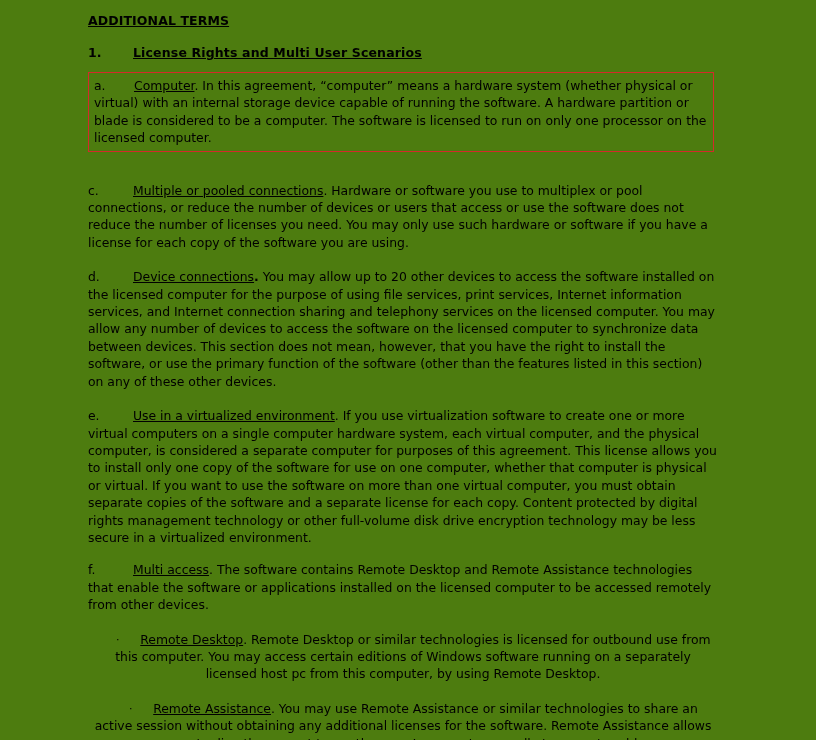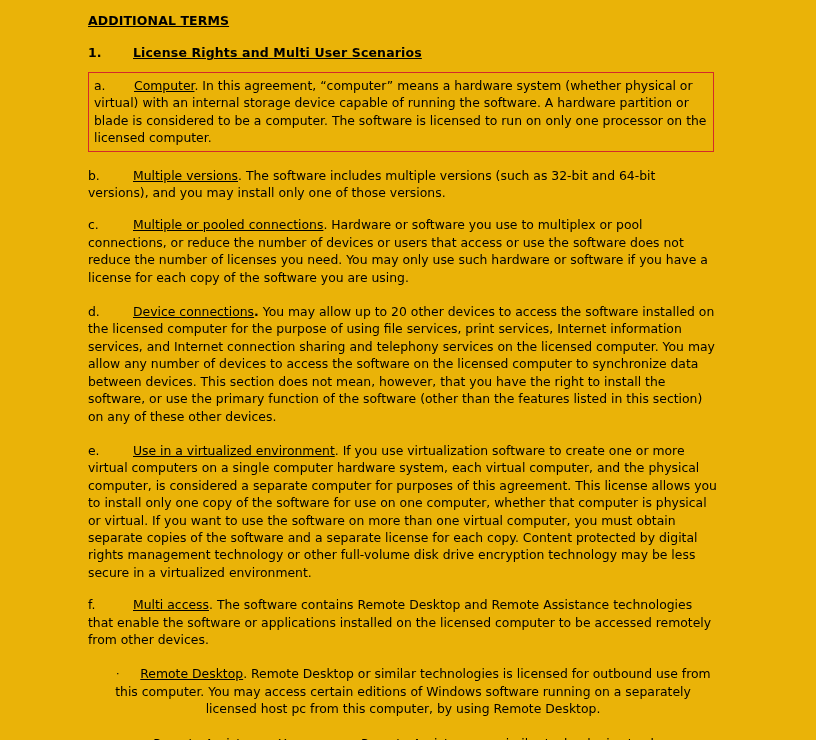--- a/index.html
+++ b/index.html
@@ -11,21 +11,21 @@
     width: 816px;
     height: 740px;
     font-family: "DejaVu Sans", sans-serif;
     color: #000000;
     overflow: hidden;
   }
   .page {
     position: relative;
     width: 816px;
     height: 740px;
-    background: #eab308;
+    background: #4d7c0f;
     box-sizing: border-box;
     padding: 0;
   }
   .content {
     position: absolute;
     left: 88px;
     top: 0;
     width: 630px;
   }
 
@@ -110,23 +110,20 @@
     </div>
 
     <div class="boxed" style="border-color: rgb(212, 42, 42);">
       <p class="para">
         <span class="marker">a.</span><span class="term">Computer</span><span>.</span><span> In this agreement, “computer” means a hardware system (whether physical or virtual) with an internal storage device capable of running the software. A hardware partition or blade is considered to be a computer. The software is licensed to run on only one processor on the licensed computer.</span>
       </p>
     </div>
 
     <div class="gap-md"></div>
 
-    <p class="para">
-      <span class="marker">b.</span><span class="term">Multiple versions</span><span>.</span><span> The software includes multiple versions (such as 32-bit and 64-bit versions), and you may install only one of those versions.</span>
-    </p>
 
     <div class="gap-md"></div>
 
     <p class="para">
       <span class="marker">c.</span><span class="term">Multiple or pooled connections</span><span>.</span><span> Hardware or software you use to multiplex or pool connections, or reduce the number of devices or users that access or use the software does not reduce the number of licenses you need. You may only use such hardware or software if you have a license for each copy of the software you are using.</span>
     </p>
 
     <div class="gap-lg"></div>
 
     <p class="para">

